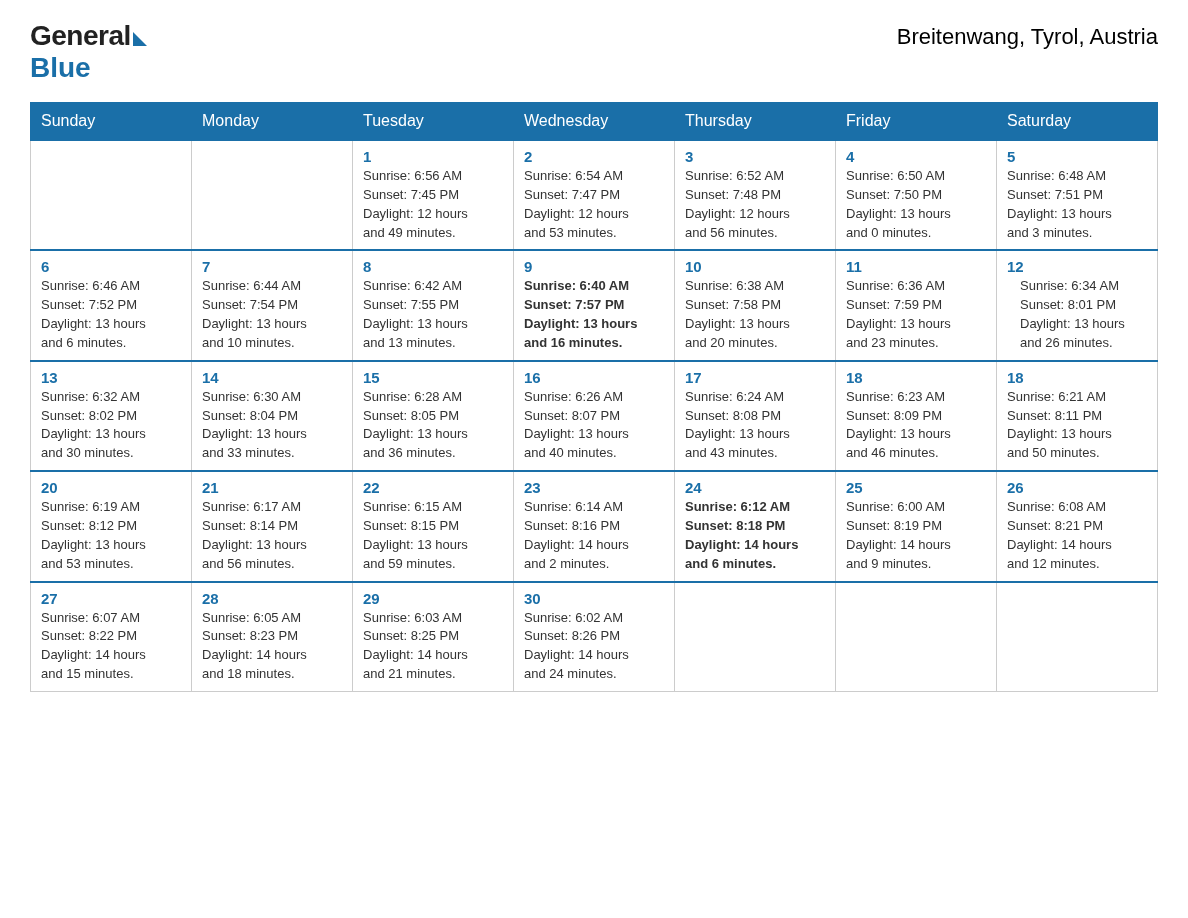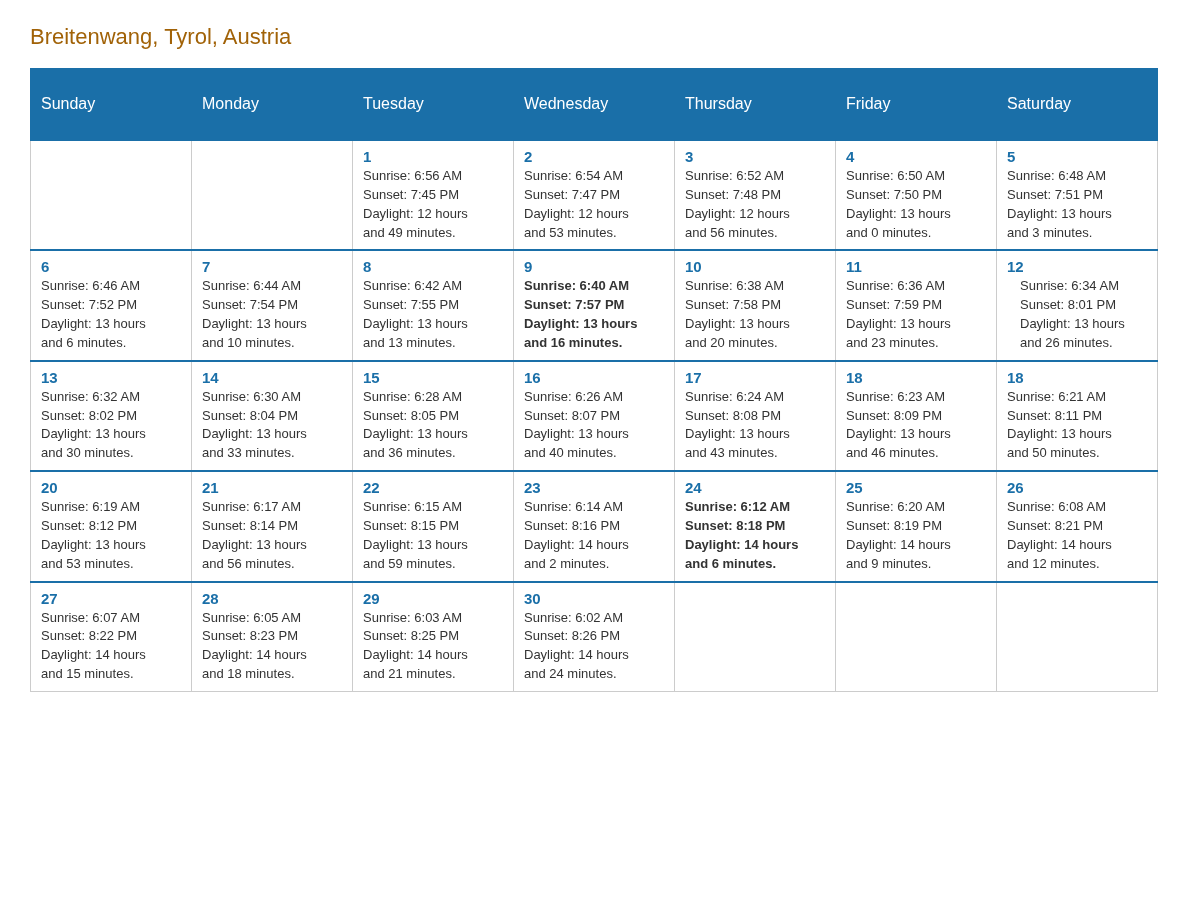--- a/index.html
+++ b/index.html
@@ -51,34 +51,34 @@
       text-align: right;
     }
     .title-month {
       font-size: 52px;
       font-weight: normal;
       color: #222;
       line-height: 1.1;
     }
     .title-location {
       font-size: 22px;
-      color: #a16207;
+      color: #000000;
       margin-top: 4px;
     }
     
     .calendar {
       width: 100%;
       border-collapse: collapse;
     }
     .calendar thead tr th {
       background: #1a6fa8;
       color: #fff;
       font-size: 16px;
       font-weight: normal;
-      padding: 26px 10px;
+      padding: 9px 10px;
       border: 1px solid #1a6fa8;
       text-align: left;
     }
     .calendar tbody tr td {
       vertical-align: top;
       border: 1px solid #ccc;
       padding: 7px 10px;
       width: 14.28%;
       min-height: 90px;
       font-size: 13px;
@@ -104,20 +104,27 @@
       border-top: 2px solid #1a6fa8;
     }
     .calendar tbody tr td:first-child {
       border-left: 1px solid #ccc;
     }
   </style>
 </head>
 <body>
 
 <div class="header">
+  <div class="logo">
+    <div class="logo-top">
+      <span class="logo-general">General</span>
+      <div class="logo-triangle"></div>
+    </div>
+    <span class="logo-blue">Blue</span>
+  </div>
   <div class="title-block">
     <div class="title-location">Breitenwang, Tyrol, Austria</div>
   </div>
 </div>
 
 <table class="calendar">
   <thead>
     <tr>
     <th>Sunday</th>
         <th>Monday</th>
@@ -301,21 +308,21 @@
         </td>
         <td>
           <span class="day-num">24</span>
           <div class="day-details" style="white-space: pre-line; font-weight: bold;">Sunrise: 6:12 AM
 Sunset: 8:18 PM
 Daylight: 14 hours
 and 6 minutes.</div>
         </td>
         <td>
           <span class="day-num">25</span>
-          <div class="day-details" style="white-space: pre-line;">Sunrise: 6:20 AM
+          <div class="day-details" style="white-space: pre-line;">Sunrise: 6:00 AM
 Sunset: 8:19 PM
 Daylight: 14 hours
 and 9 minutes.</div>
         </td>
         <td>
           <span class="day-num">26</span>
           <div class="day-details" style="white-space: pre-line;">Sunrise: 6:08 AM
 Sunset: 8:21 PM
 Daylight: 14 hours
 and 12 minutes.</div>

